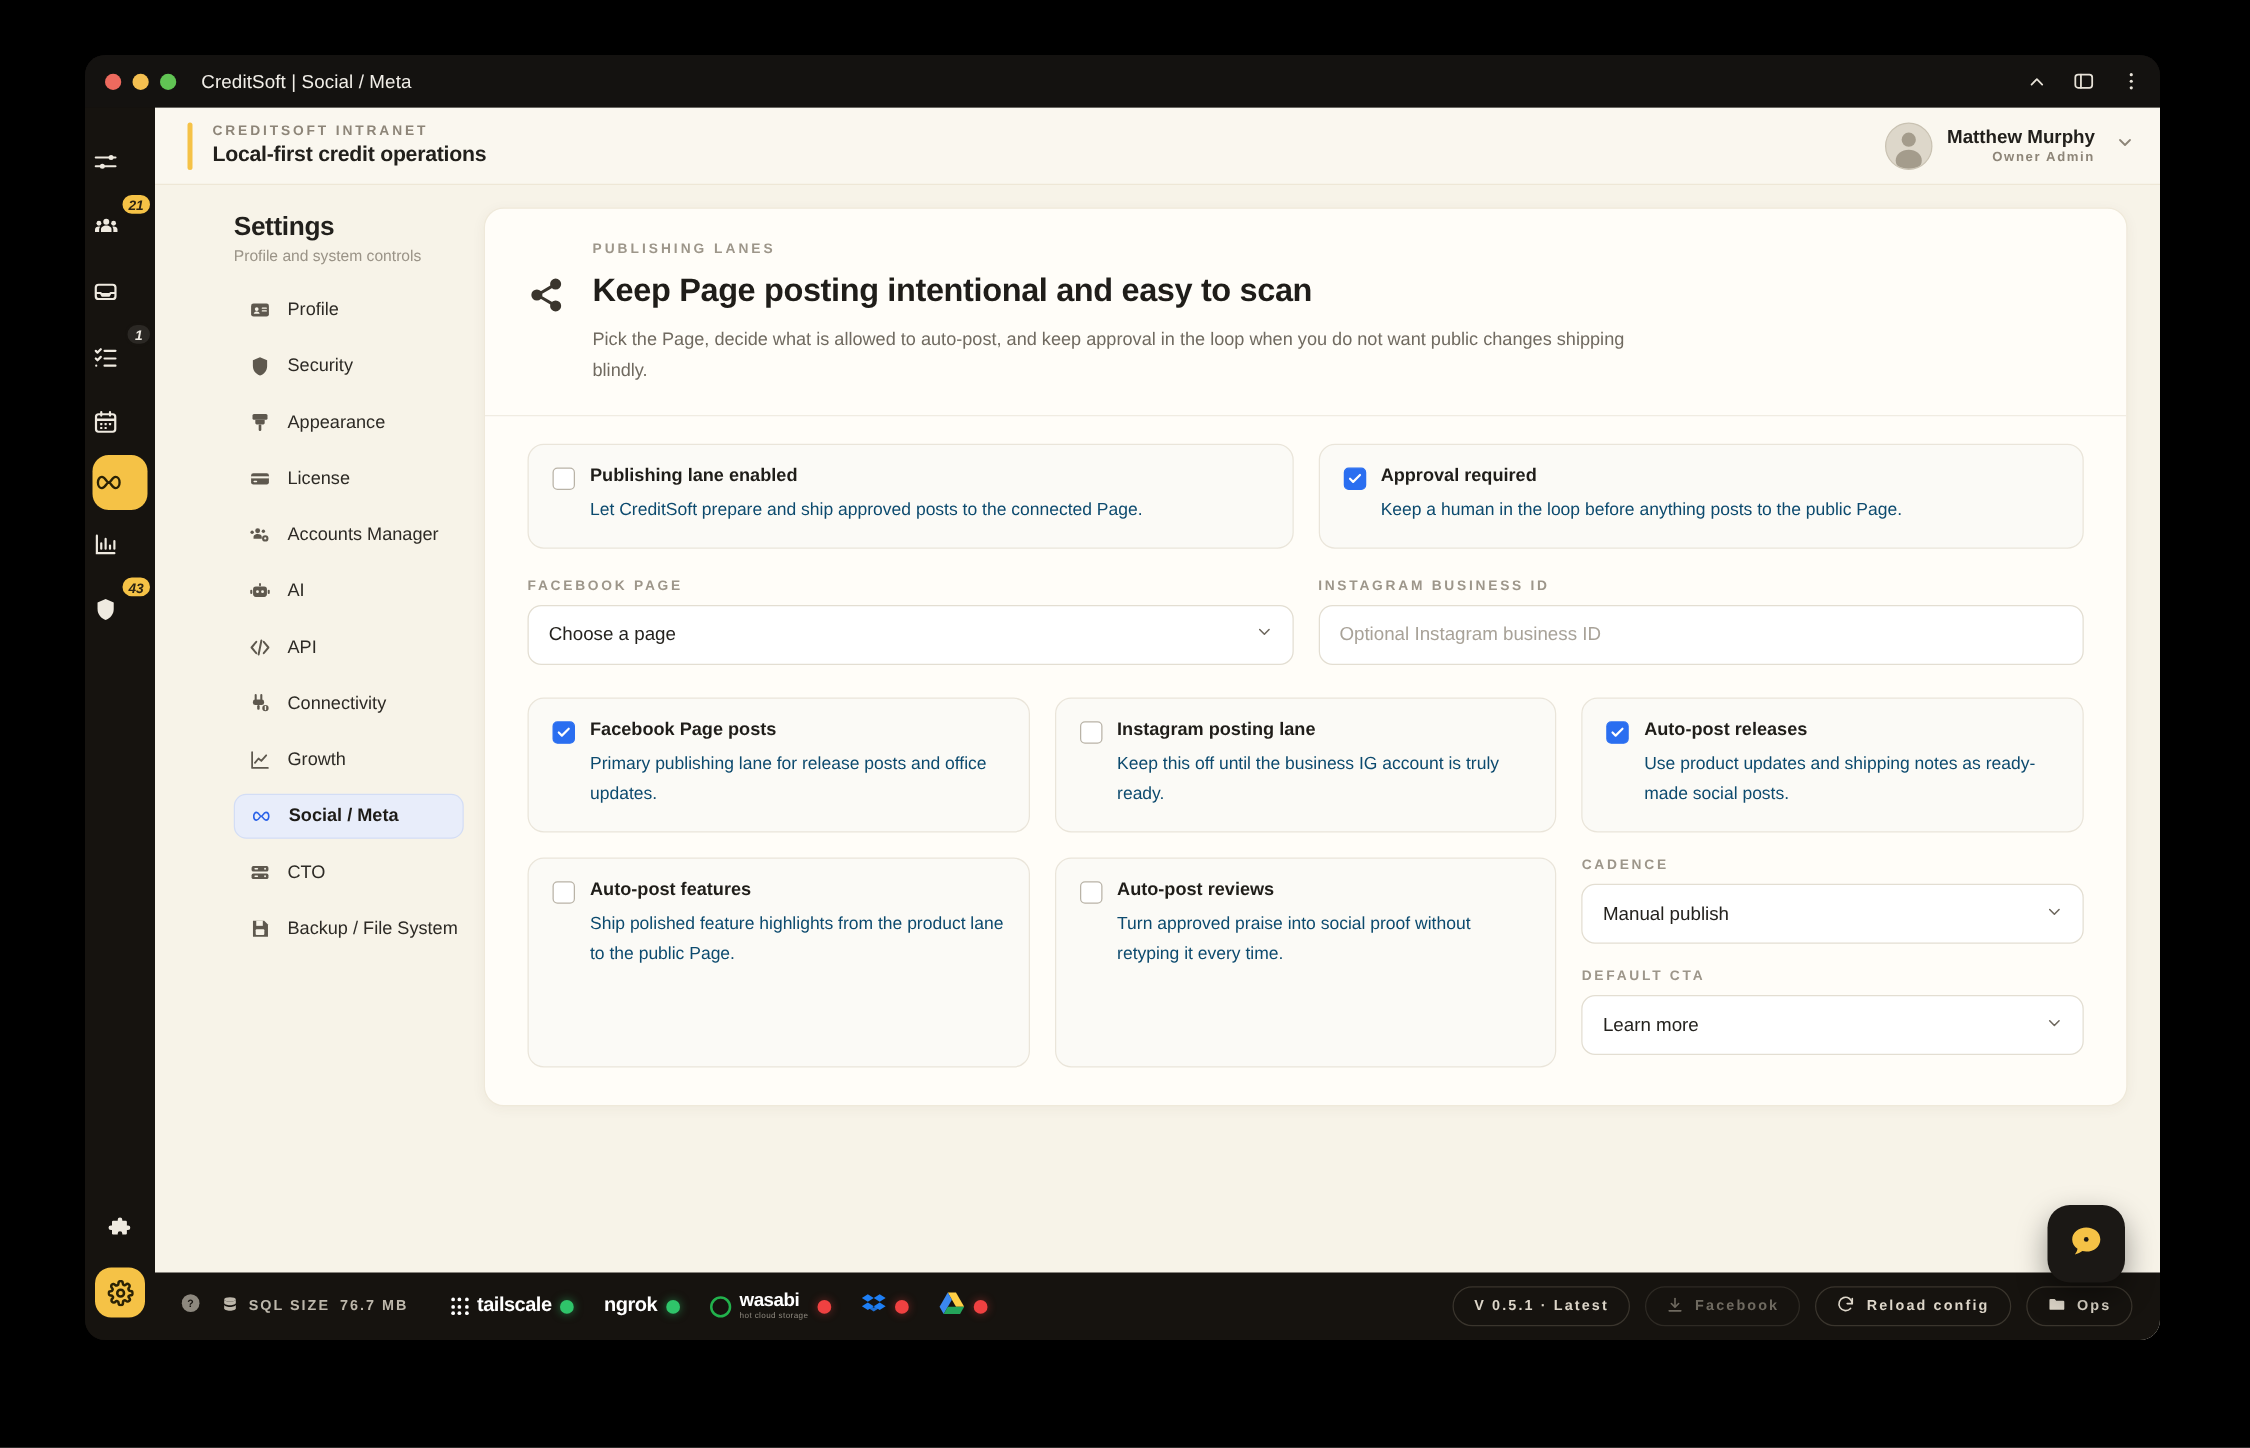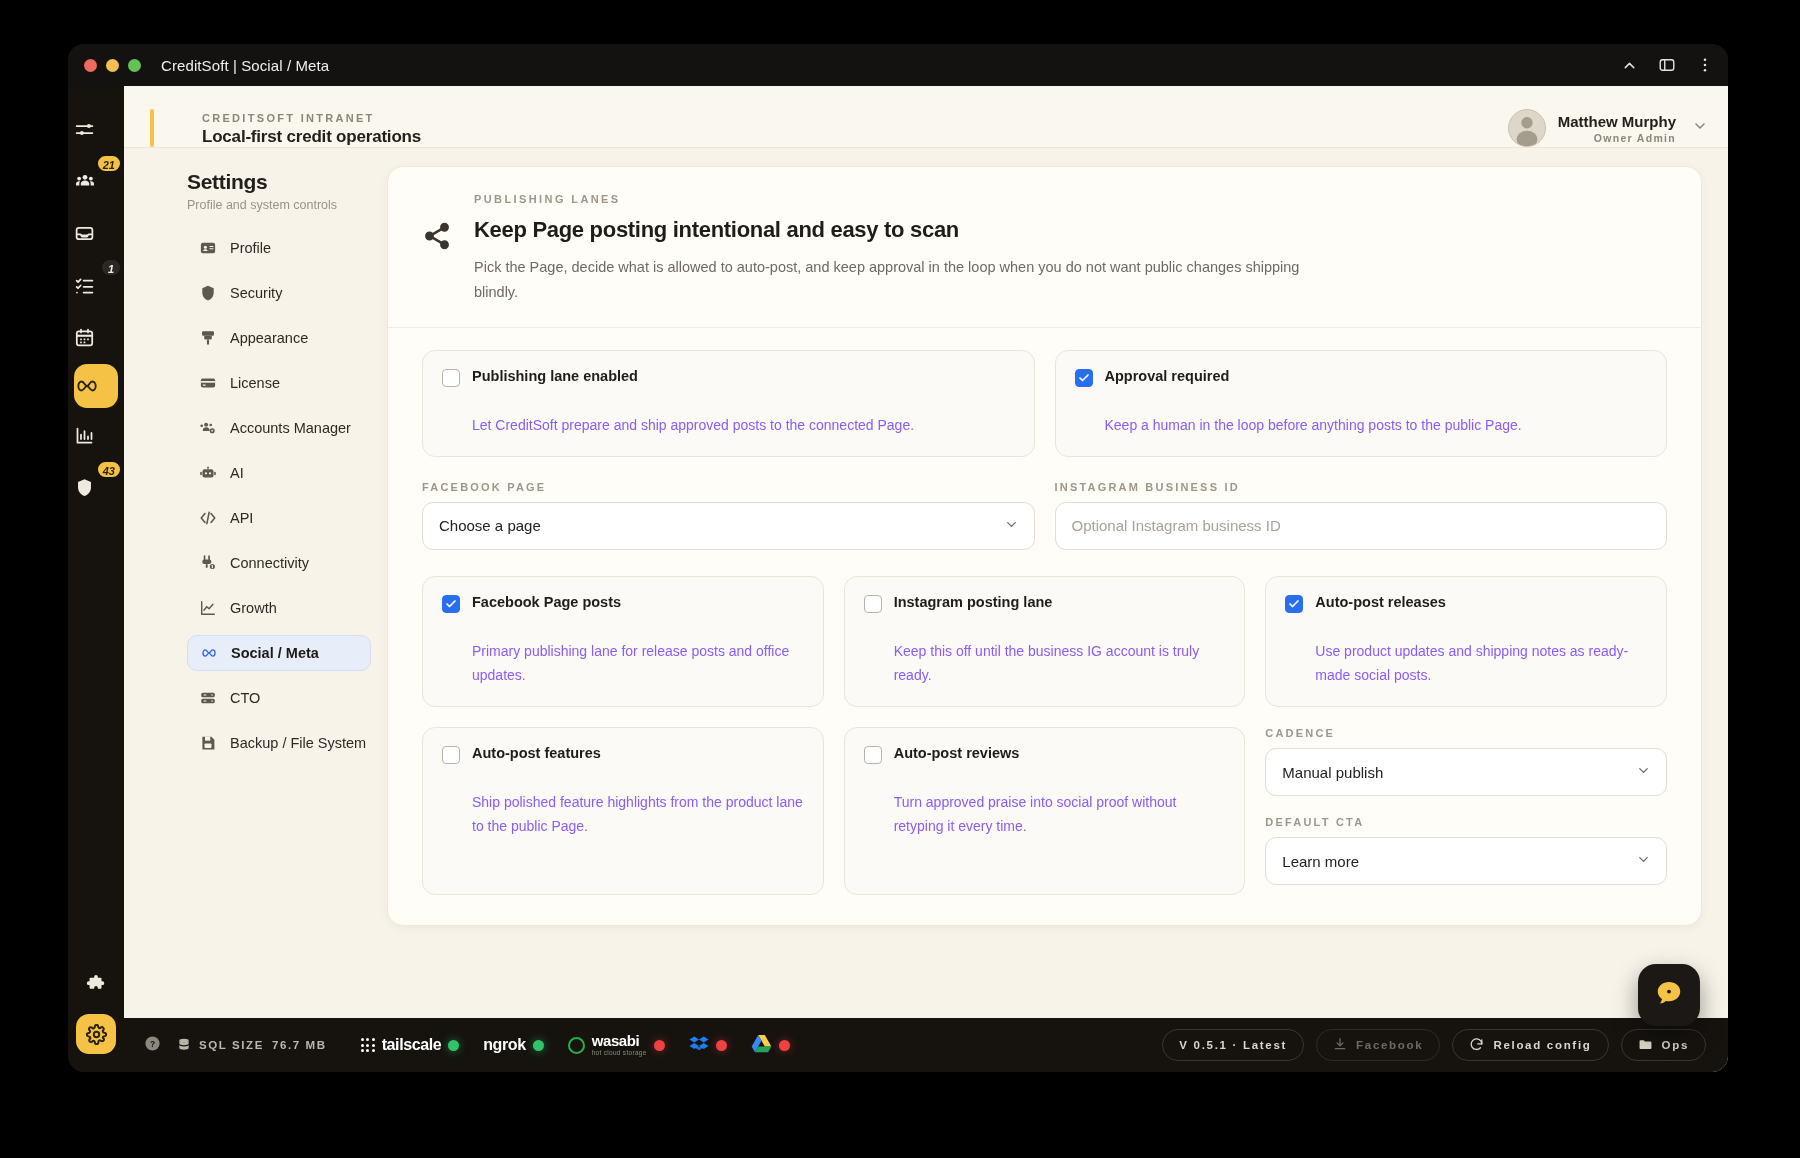--- a/index.html
+++ b/index.html
@@ -69,22 +69,22 @@
   .rail-gear {
     width: 40px; height: 40px; border-radius: 13px; background: #f5c246;
     display: flex; align-items: center; justify-content: center;
   }
 
   
   .main { flex: 1; display: flex; flex-direction: column; background: #f7f3e8; min-width: 0; }
 
   
   .topbar {
-    height: 62px; background: #faf7ef; display: flex; align-items: flex-end;
-    padding: 0 20px 0 26px; border-bottom: 1px solid #eee7d6; gap: 32px;
+    height: 62px; background: #faf7ef; display: flex; align-items: center;
+    padding: 0 20px 0 26px; border-bottom: 1px solid #eee7d6;
   }
   .brandmark { width: 4px; height: 38px; border-radius: 3px; background: #f5c246; margin-right: 16px; }
   .brand-kicker {
     font-size: 11px; letter-spacing: 2.3px; color: #8d8578; font-weight: 600;
     text-transform: uppercase; margin-bottom: 3px;
   }
   .brand-title { font-size: 17px; font-weight: 700; color: #22201c; letter-spacing: -.2px; }
   .topbar-spacer { flex: 1; }
   .user { display: flex; align-items: center; gap: 12px; }
   .avatar {
@@ -116,42 +116,42 @@
   
   .panel-wrap { flex: 1; padding: 18px 26px 0 0; min-width: 0; position: relative; }
   .panel {
     background: #fffdf8; border-radius: 16px; border: 1px solid #efe9da;
     box-shadow: 0 2px 10px rgba(70,60,40,.05);
     overflow: hidden;
   }
   .panel-head { padding: 26px 34px 22px 34px; border-bottom: 1px solid #f0ece2; display: flex; gap: 20px; }
   .panel-icon { color: #3a352d; padding-top: 28px; flex: 0 0 32px; }
   .kicker { font-size: 11px; letter-spacing: 2.4px; color: #9d968a; font-weight: 600; text-transform: uppercase; }
-  .panel-title { font-size: 22px; font-weight: 700; color: #1f1d19; margin-top: 12px; letter-spacing: -.3px; }
+  .panel-title { font-size: 26px; font-weight: 700; color: #1f1d19; margin-top: 12px; letter-spacing: -.3px; }
   .panel-desc { font-size: 14.5px; color: #706a60; line-height: 1.72; margin-top: 12px; max-width: 860px; }
 
   .panel-body { padding: 22px 34px 30px 34px; }
   .grid2 { display: grid; grid-template-columns: 1fr 1fr; gap: 20px; }
 
   .opt-card {
     border: 1px solid #eae5da; border-radius: 13px; background: #fbfaf6;
     padding: 17px 19px 19px 19px;
   }
   .opt-row { display: flex; align-items: flex-start; gap: 12px; }
   .cb {
     width: 18px; height: 18px; border-radius: 4px; flex: 0 0 18px;
     border: 1.6px solid #b9b3a7; background: #fff; margin-top: 1px;
   }
   .cb.on {
     background: #2a6ef0; border-color: #2a6ef0;
     display: flex; align-items: center; justify-content: center;
   }
   .cb.on svg { display: block; }
   .opt-label { font-size: 14.5px; font-weight: 600; color: #1f1d19; line-height: 1.2; }
-  .opt-desc { font-size: 14px; color: #8b5cf6; line-height: 1.72; margin-top: 26px; margin-left: 30px; }
+  .opt-desc { font-size: 14px; color: #0c4a6e; line-height: 1.72; margin-top: 3px; margin-left: 30px; }
 
   .field-block { margin-top: 24px; }
   .field-label { font-size: 11px; letter-spacing: 2.2px; color: #9d968a; font-weight: 600; text-transform: uppercase; margin-bottom: 9px; }
   .control {
     height: 48px; border: 1px solid #e3ded2; border-radius: 11px; background: #fff;
     display: flex; align-items: center; padding: 0 16px; font-size: 15px; color: #24221e;
     position: relative;
   }
   .control.ph { color: #a8a298; }
   .control .selchev { position: absolute; right: 15px; color: #6d675d; }

